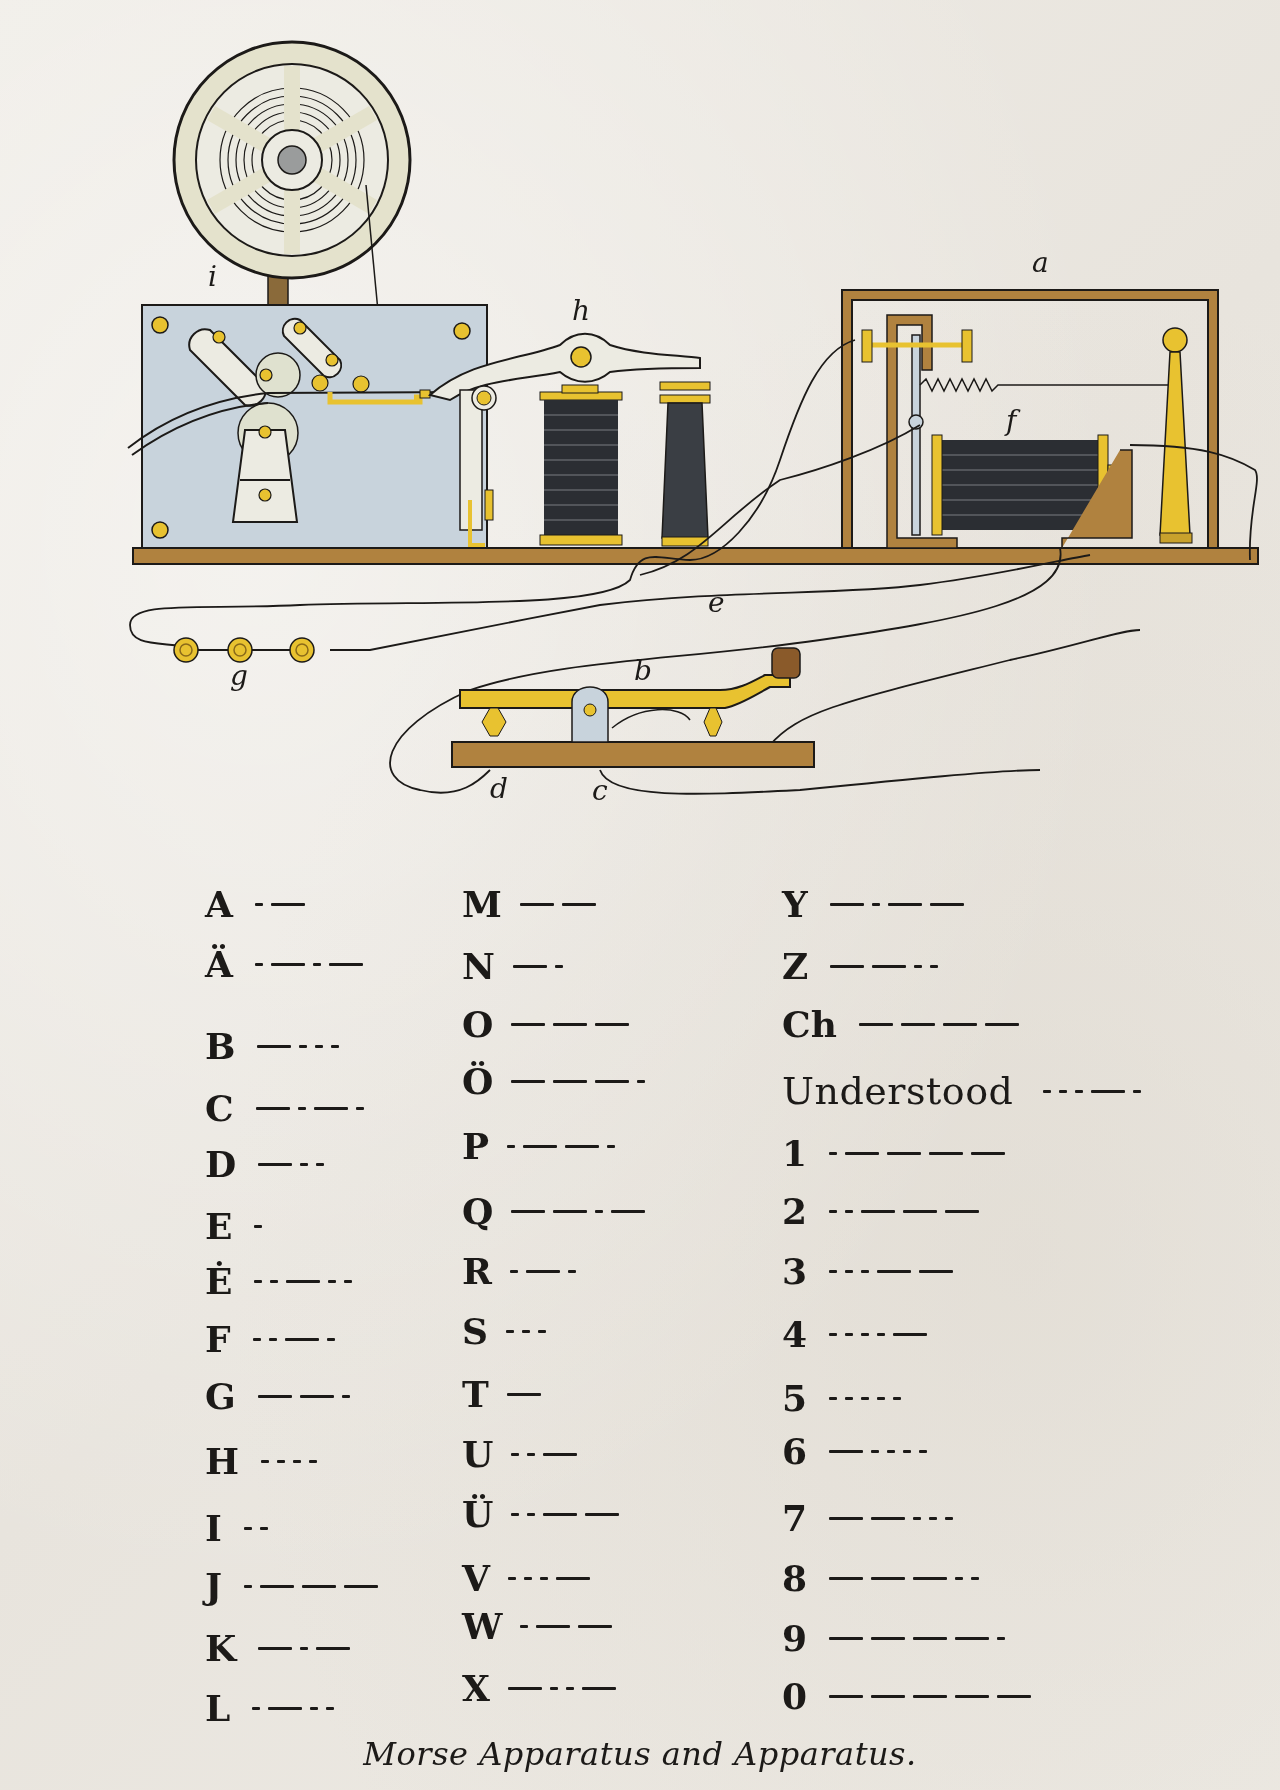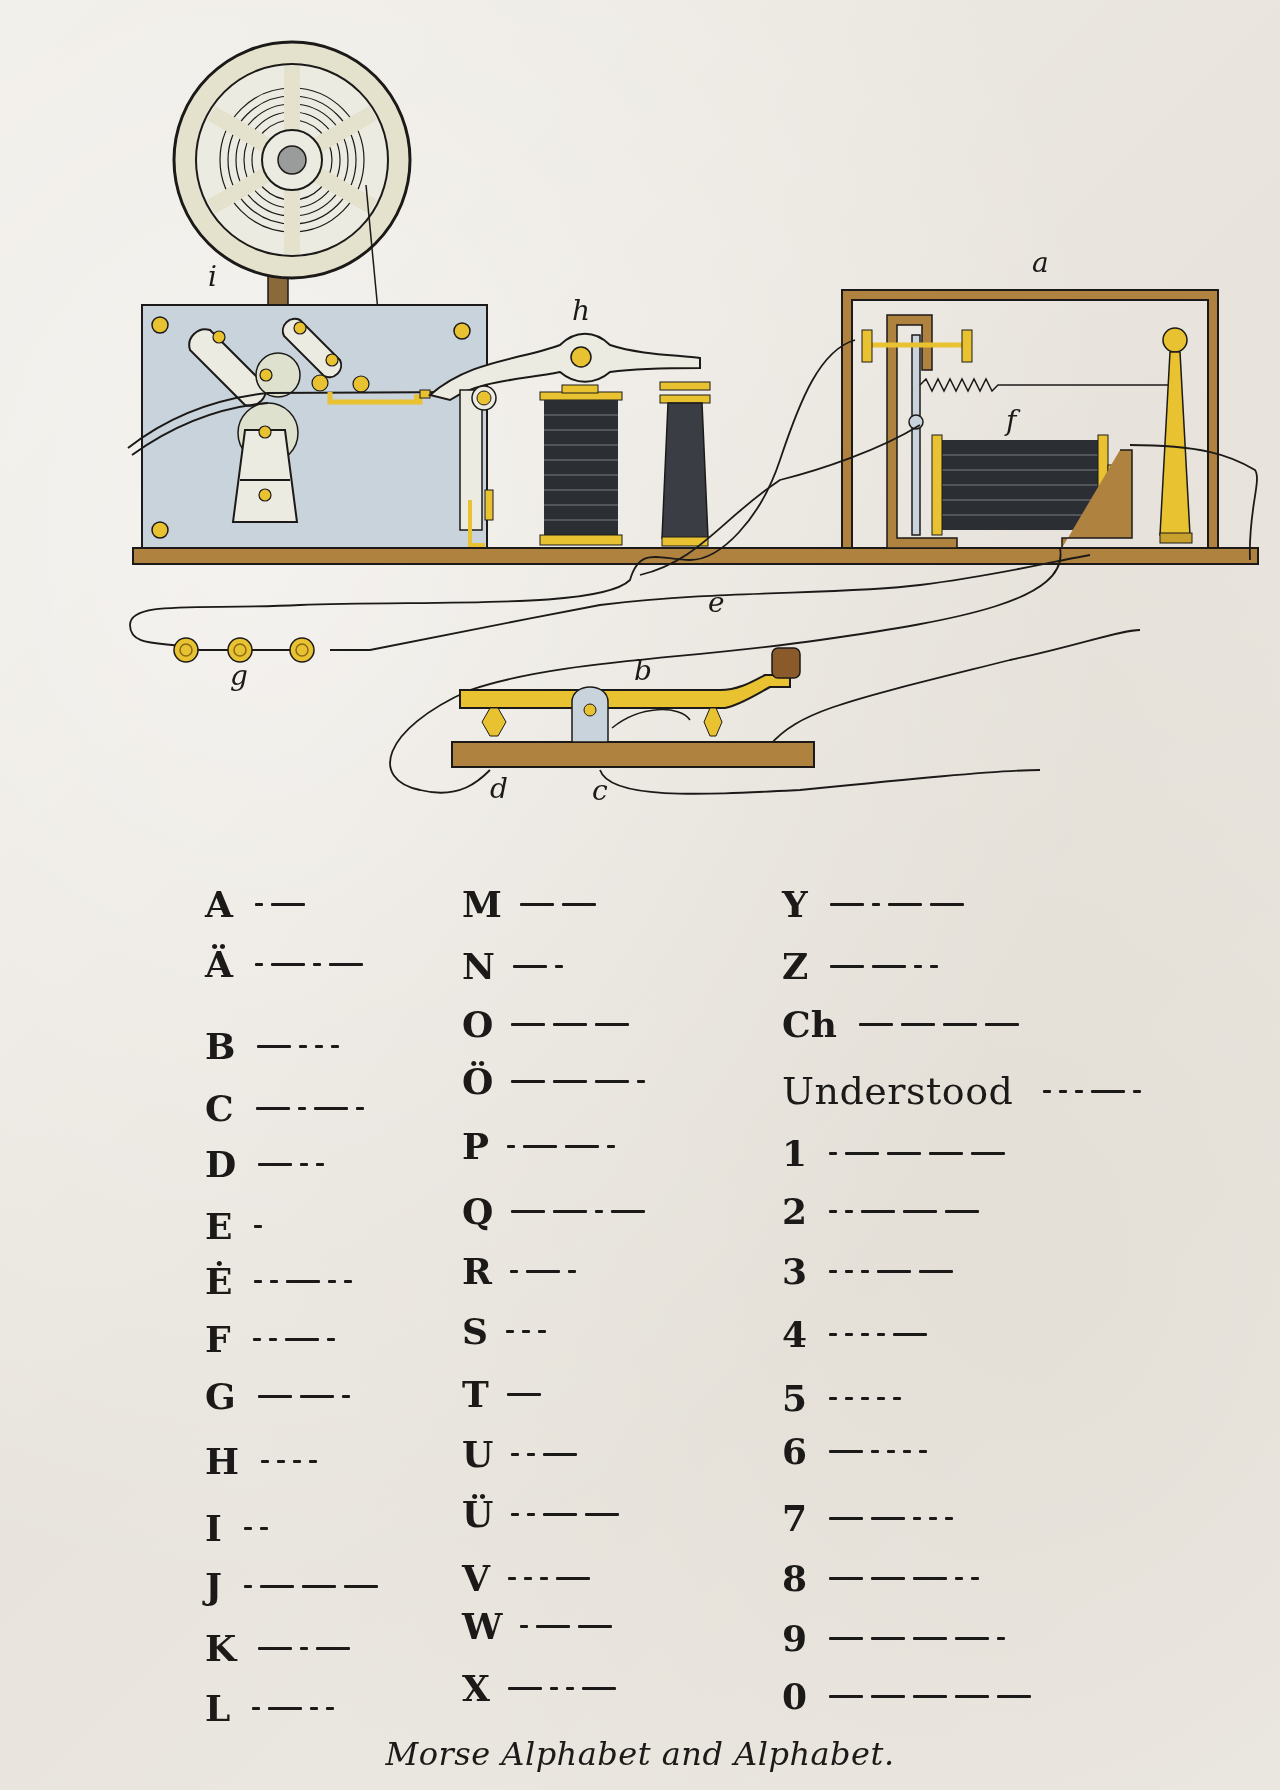--- a/index.html
+++ b/index.html
@@ -566,13 +566,13 @@
           <i class="dash"></i>
           <i class="dash"></i>
           <i class="dash"></i>
           <i class="dash"></i>
           <i class="dash"></i>
         </span>
       </div>
     </div>
 </div>
 
-<div id="caption">Morse Alphabet and Alphabet.</div>
+<div id="caption">Morse Apparatus and Apparatus.</div>
 
 </body></html>

